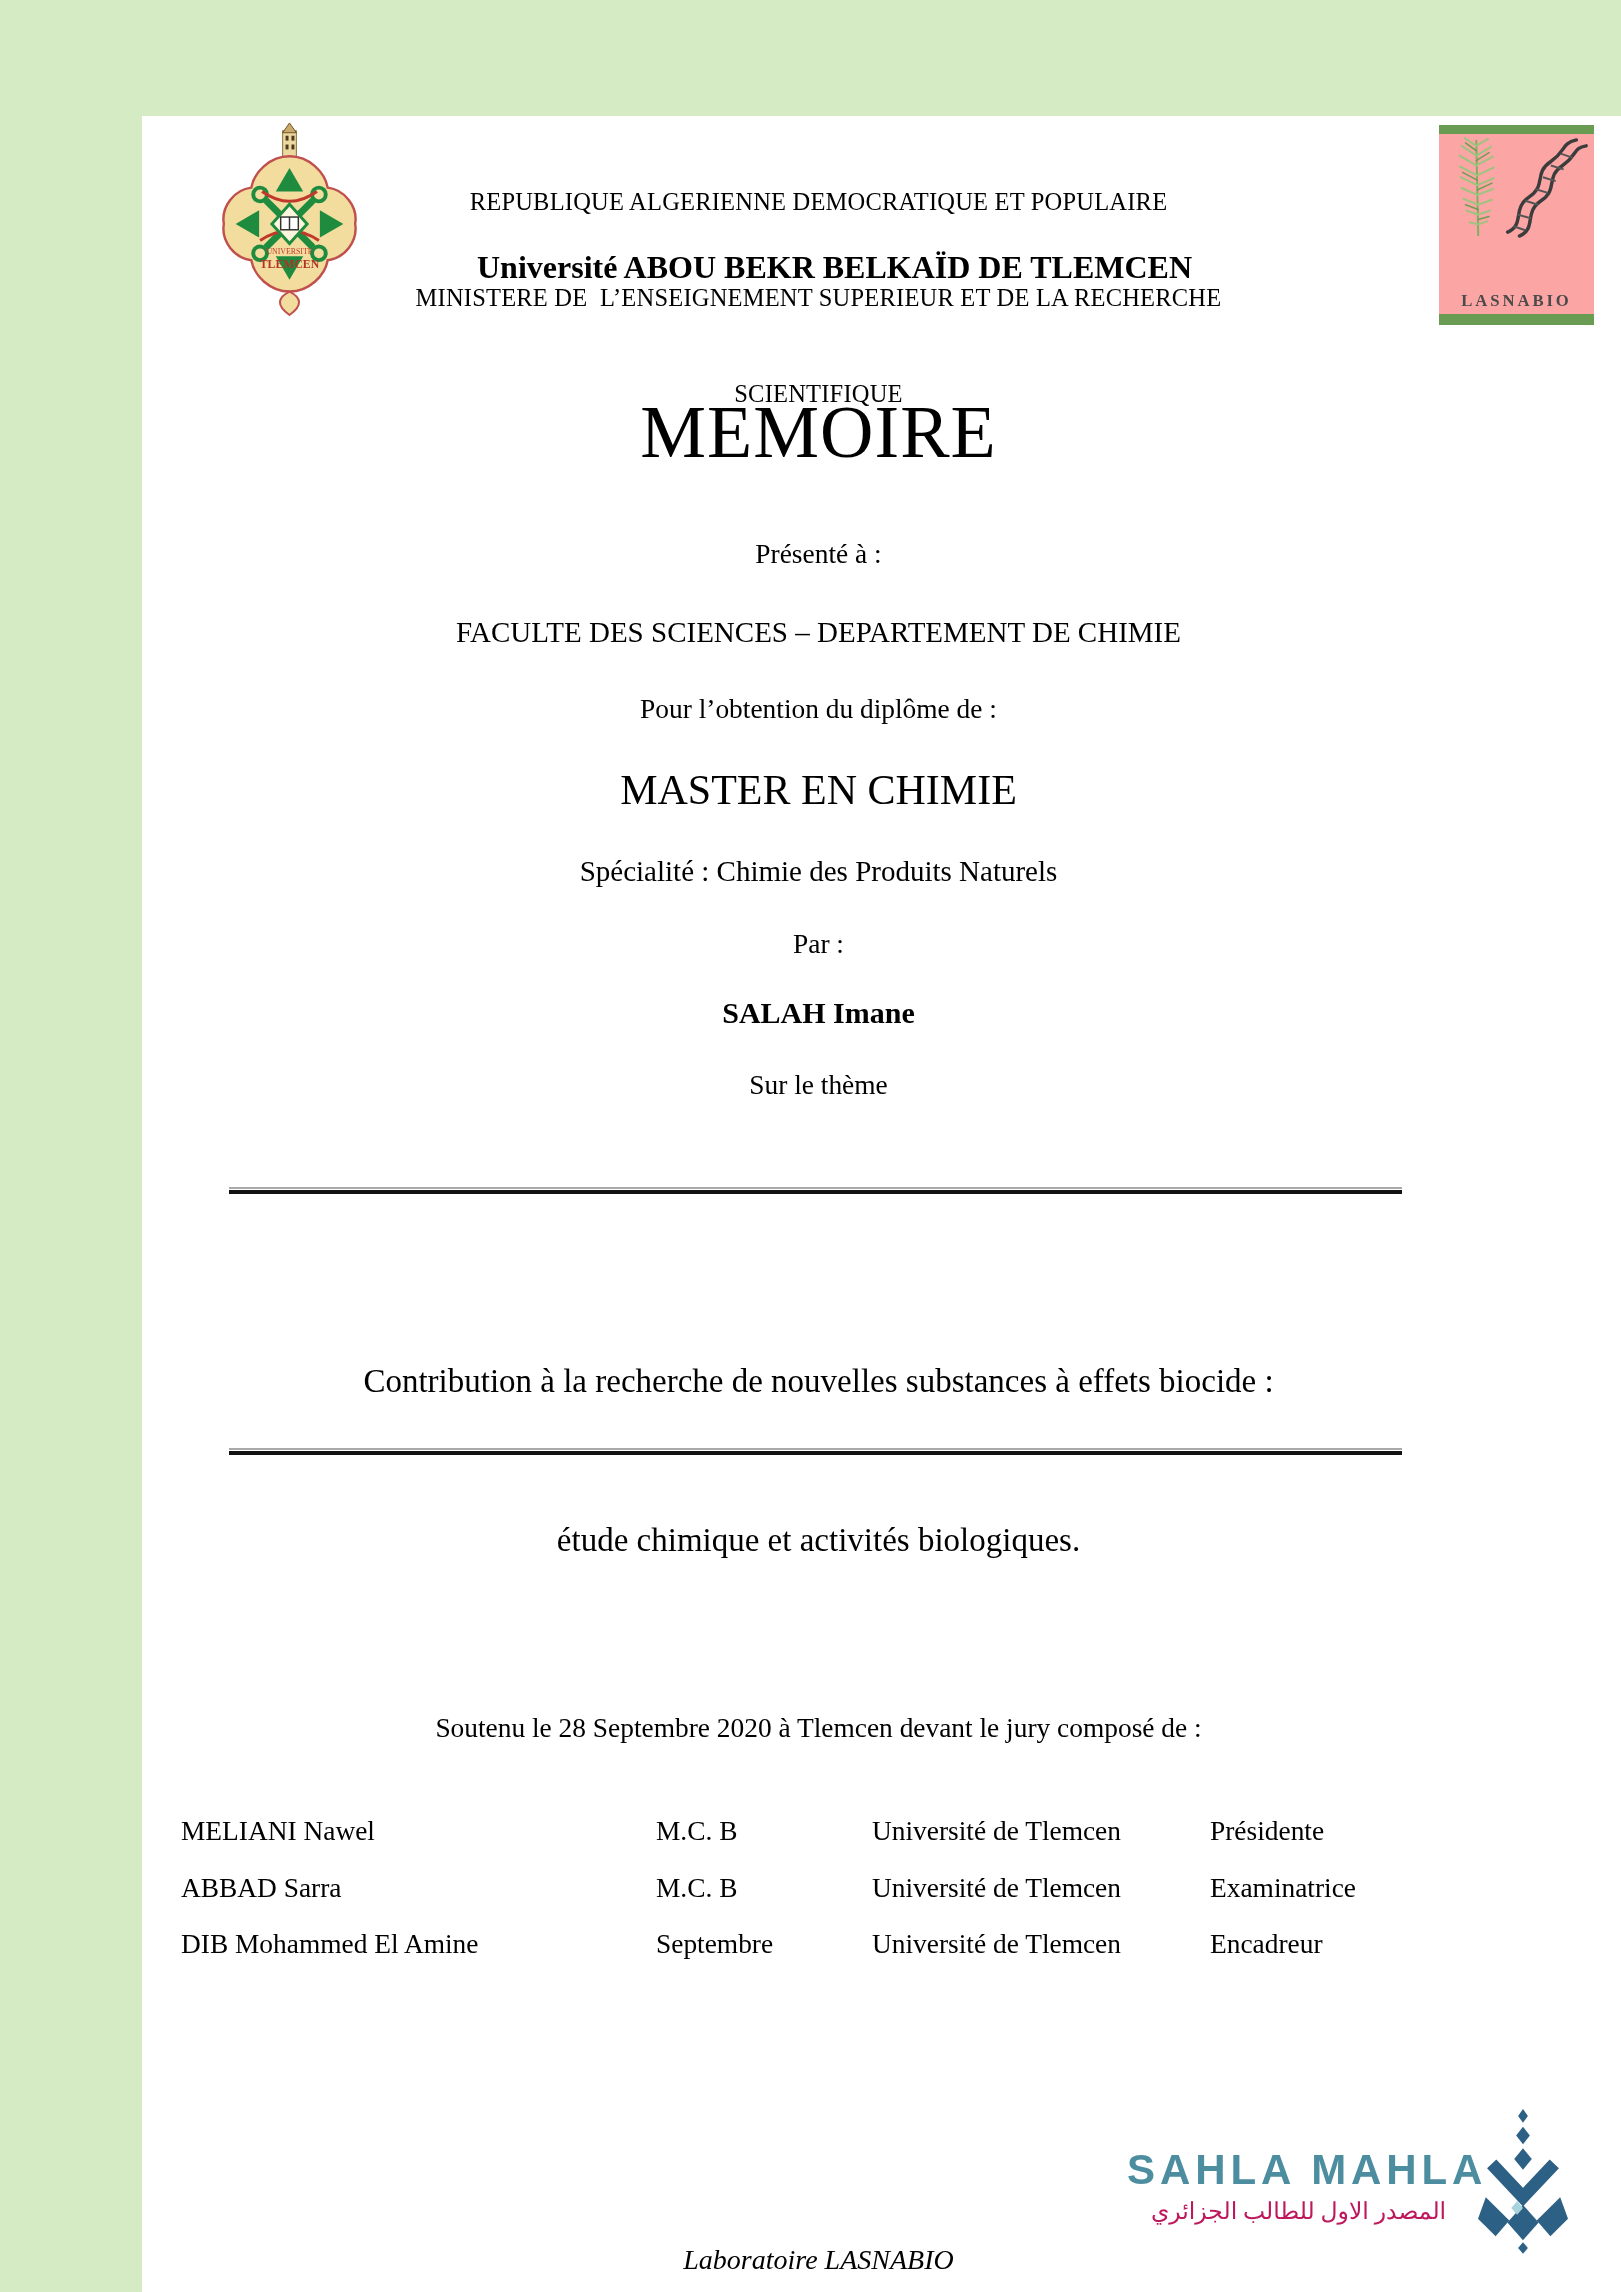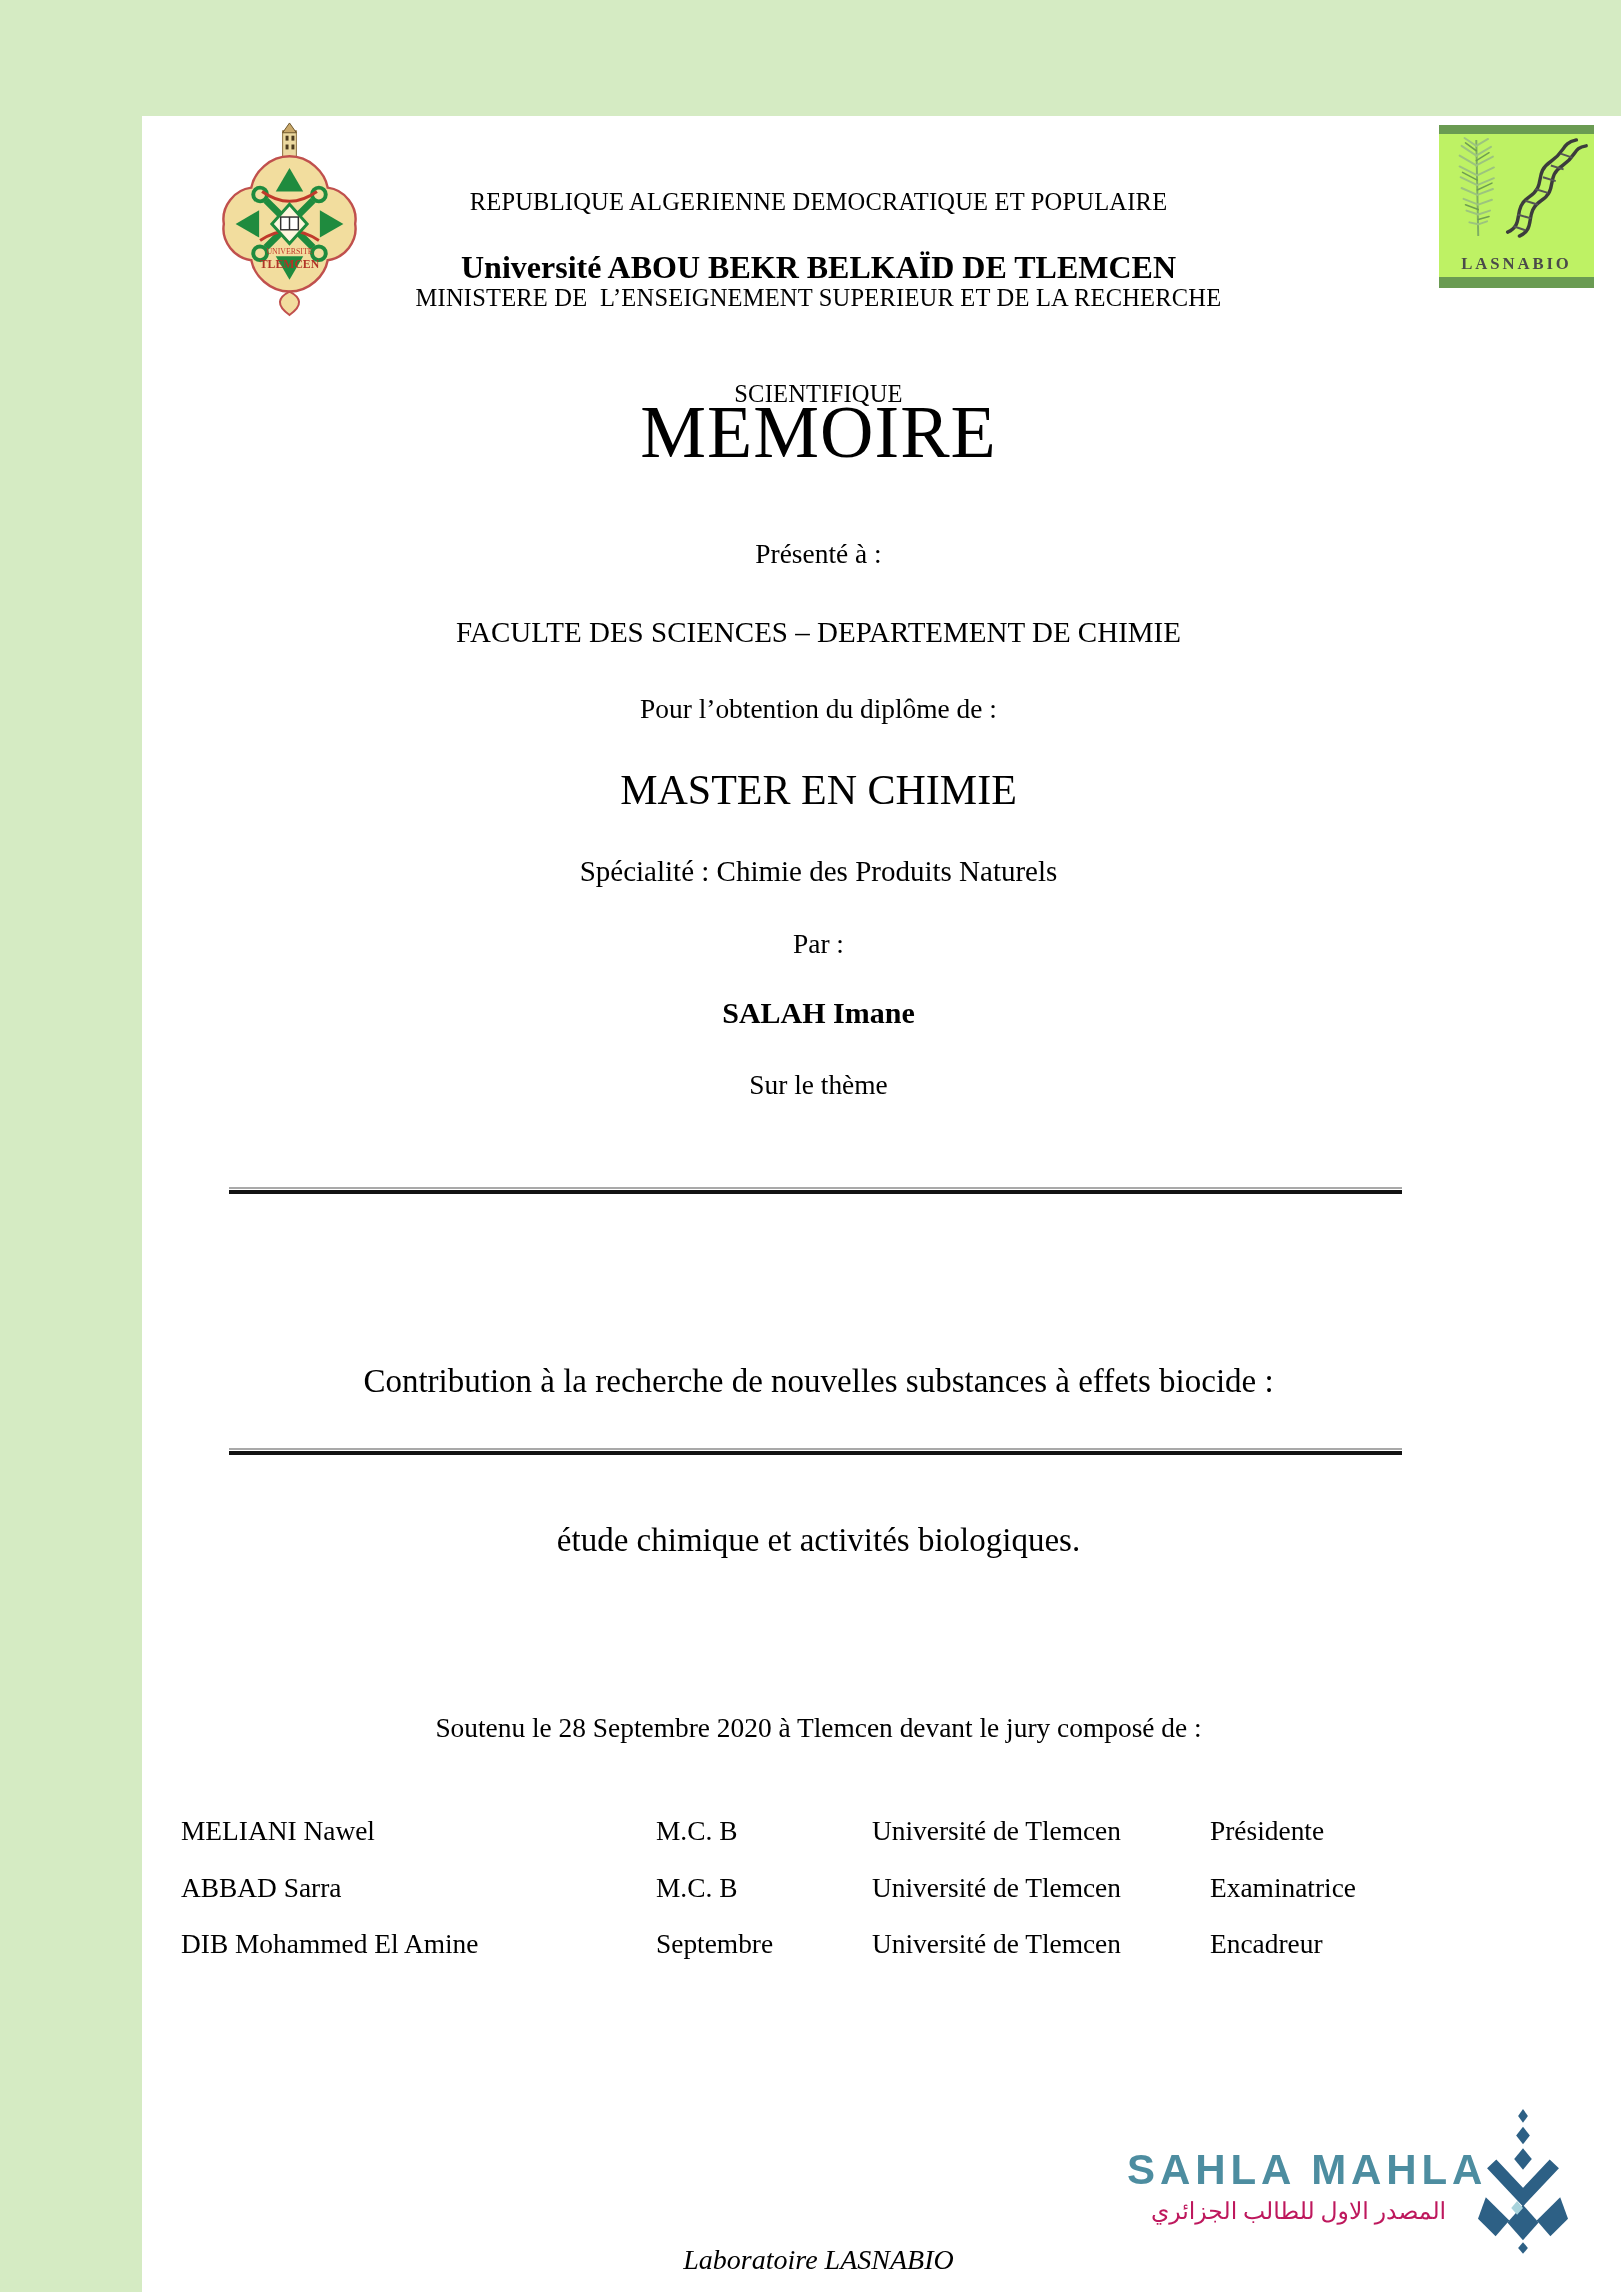--- a/index.html
+++ b/index.html
@@ -11,24 +11,24 @@
     color:#000;
     overflow:hidden;
     margin:0 auto;
   }
   .frame-left{position:absolute;left:0;top:0;width:142px;height:2293px;background:#d5ebc3;}
   .frame-top{position:absolute;left:0;top:0;width:1621px;height:116px;background:#d5ebc3;}
 
   .line{position:absolute;left:142px;width:1353px;text-align:center;white-space:pre-wrap;}
 
   .hdr-small{top:122px;font-size:24.5px;line-height:32px;letter-spacing:0.2px;}
-  .hdr-univ{top:249px;font-size:32px;font-weight:bold;}
+  .hdr-univ{top:249px;font-size:32px;font-weight:bold;margin-left:16px;}
 
   .uni-logo{position:absolute;left:211px;top:121px;width:157px;height:196px;}
-  .lasnabio{position:absolute;left:1439px;top:125px;width:155px;height:163px;background:#bef264;}
+  .lasnabio{position:absolute;left:1439px;top:125px;width:155px;height:200px;background:#fca5a5;}
   .lasnabio .bar-top{position:absolute;left:0;top:0;width:100%;height:8.8px;background:#6a9b52;}
   .lasnabio .bar-bottom{position:absolute;left:0;bottom:0;width:100%;height:10.8px;background:#6a9b52;}
   .lasnabio .art{position:absolute;left:0;top:8.8px;width:155px;height:110px;}
   .lasnabio .wordmark{position:absolute;left:0;bottom:13.7px;width:100%;text-align:center;
     font-size:16.7px;letter-spacing:2.9px;color:#4a4a4a;font-weight:bold;}
 
   .memoire{top:390px;font-size:74px;letter-spacing:1px;}
   .presente{top:539px;font-size:27.4px;}
   .faculte{top:616px;font-size:29px;}
   .pour{top:694px;font-size:27.4px;}

